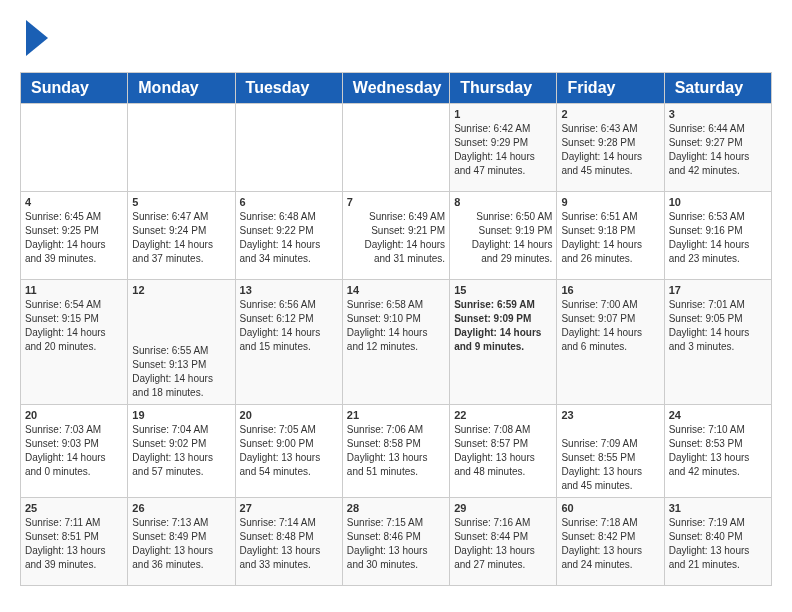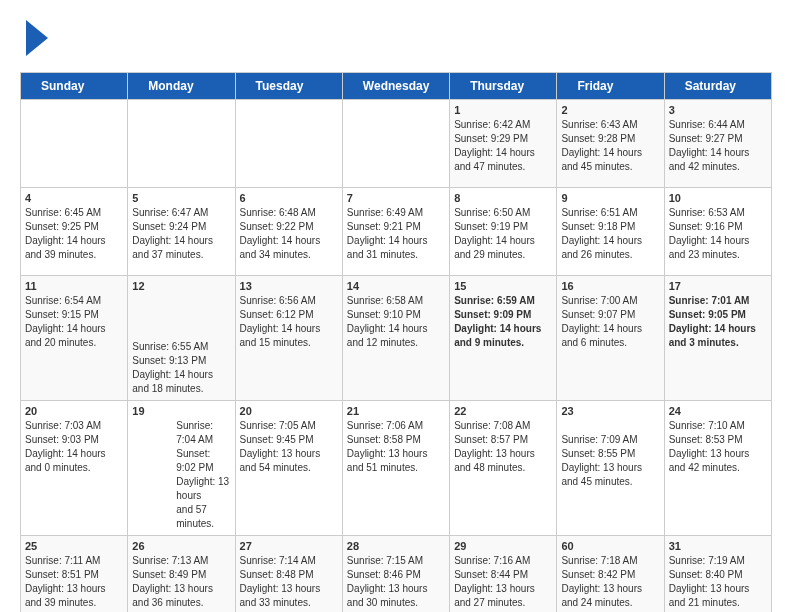--- a/index.html
+++ b/index.html
@@ -51,23 +51,23 @@
       color: #555;
     }
     table {
       width: 100%;
       border-collapse: collapse;
       table-layout: fixed;
     }
     thead tr th {
       background-color: #1a5fb4;
       color: #fff;
-      font-size: 12px;
+      font-size: 16px;
       font-weight: bold;
-      padding: 6px 20px;
+      padding: 6px 10px;
       text-align: left;
       border: 1px solid #ccc;
     }
     tbody tr td {
       border: 1px solid #ccc;
       padding: 4px;
       vertical-align: top;
       font-size: 10px;
       color: #333;
       height: 88px;
@@ -164,28 +164,28 @@
         </td>
         <td>
           <div class="day-number">6</div>
           <div class="day-info" style="white-space: pre-line;">Sunrise: 6:48 AM
 Sunset: 9:22 PM
 Daylight: 14 hours
 and 34 minutes.</div>
         </td>
         <td>
           <div class="day-number">7</div>
-          <div class="day-info" style="white-space: pre-line;">Sunrise: 6:49 AM
+          <div class="day-info" style="white-space: pre-line; text-align: right;">Sunrise: 6:49 AM
 Sunset: 9:21 PM
 Daylight: 14 hours
 and 31 minutes.</div>
         </td>
         <td>
           <div class="day-number">8</div>
-          <div class="day-info" style="white-space: pre-line;">Sunrise: 6:50 AM
+          <div class="day-info" style="white-space: pre-line; text-align: right;">Sunrise: 6:50 AM
 Sunset: 9:19 PM
 Daylight: 14 hours
 and 29 minutes.</div>
         </td>
         <td>
           <div class="day-number">9</div>
           <div class="day-info" style="white-space: pre-line;">Sunrise: 6:51 AM
 Sunset: 9:18 PM
 Daylight: 14 hours
 and 26 minutes.</div>
@@ -236,45 +236,45 @@
         </td>
         <td>
           <div class="day-number">16</div>
           <div class="day-info" style="white-space: pre-line;">Sunrise: 7:00 AM
 Sunset: 9:07 PM
 Daylight: 14 hours
 and 6 minutes.</div>
         </td>
         <td>
           <div class="day-number">17</div>
-          <div class="day-info" style="white-space: pre-line; font-weight: bold;">Sunrise: 7:01 AM
+          <div class="day-info" style="white-space: pre-line;">Sunrise: 7:01 AM
 Sunset: 9:05 PM
 Daylight: 14 hours
 and 3 minutes.</div>
         </td>
       </tr>
       <tr>
         <td>
           <div class="day-number">20</div>
           <div class="day-info" style="white-space: pre-line;">Sunrise: 7:03 AM
 Sunset: 9:03 PM
 Daylight: 14 hours
 and 0 minutes.</div>
         </td>
         <td>
           <div class="day-number">19</div>
-          <div class="day-info" style="white-space: pre-line; margin-left: 44px;">Sunrise: 7:04 AM
+          <div class="day-info" style="white-space: pre-line;">Sunrise: 7:04 AM
 Sunset: 9:02 PM
 Daylight: 13 hours
 and 57 minutes.</div>
         </td>
         <td>
           <div class="day-number">20</div>
           <div class="day-info" style="white-space: pre-line;">Sunrise: 7:05 AM
-Sunset: 9:45 PM
+Sunset: 9:00 PM
 Daylight: 13 hours
 and 54 minutes.</div>
         </td>
         <td>
           <div class="day-number">21</div>
           <div class="day-info" style="white-space: pre-line;">Sunrise: 7:06 AM
 Sunset: 8:58 PM
 Daylight: 13 hours
 and 51 minutes.</div>
         </td>

